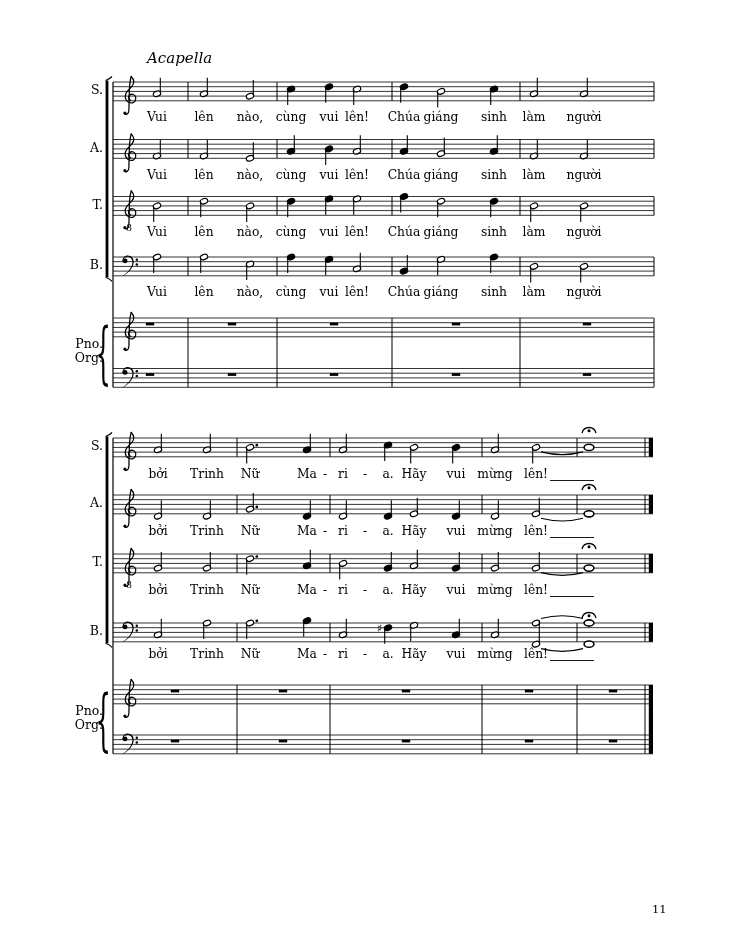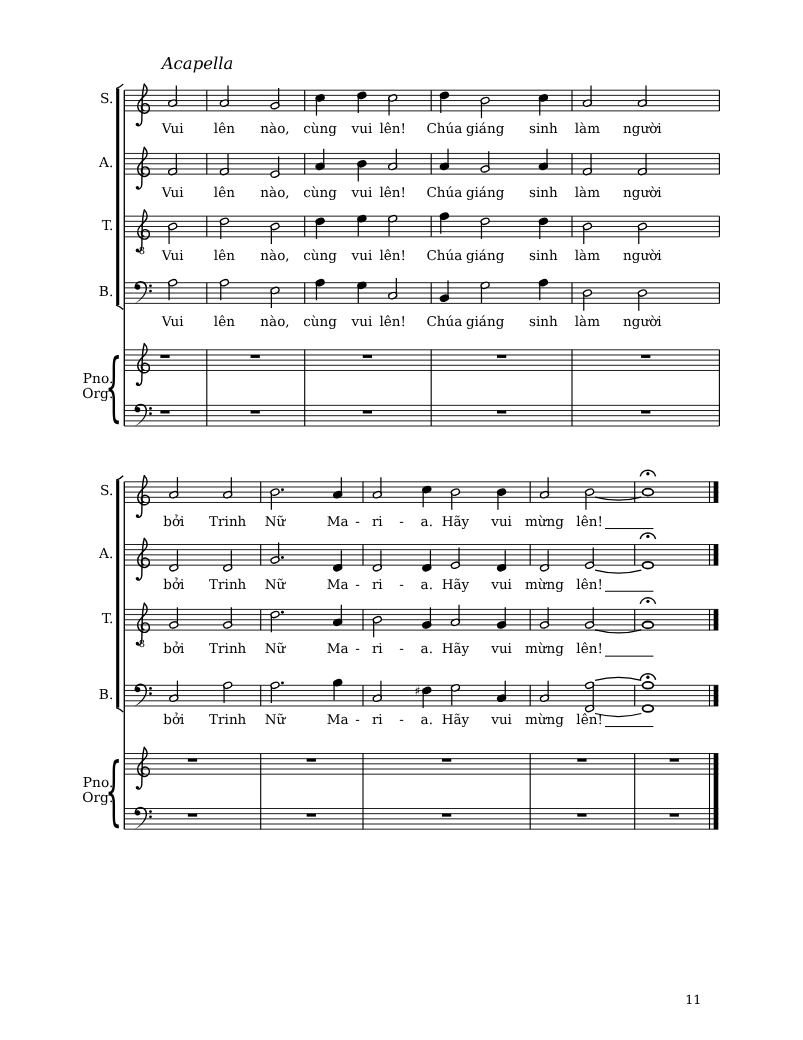--- a/index.html
+++ b/index.html
@@ -535,15 +535,15 @@
     <div class="vlabel" style="left:58px;top:337px;">Pno.</div>
     <div class="vlabel" style="left:58px;top:351px;">Org.</div>
 
     <div class="vlabel" style="left:58px;top:439px;">S.</div>
     <div class="vlabel" style="left:58px;top:496px;">A.</div>
     <div class="vlabel" style="left:58px;top:555px;">T.</div>
     <div class="vlabel" style="left:58px;top:624px;">B.</div>
     <div class="vlabel" style="left:58px;top:704px;">Pno.</div>
     <div class="vlabel" style="left:58px;top:718px;">Org.</div>
 
-    <div class="pagenum" style="left:623px;top:902px;">11</div>
+    <div class="pagenum" style="left:652px;top:902px;">11</div>
   </div>
 </div>
 
 </body></html>

